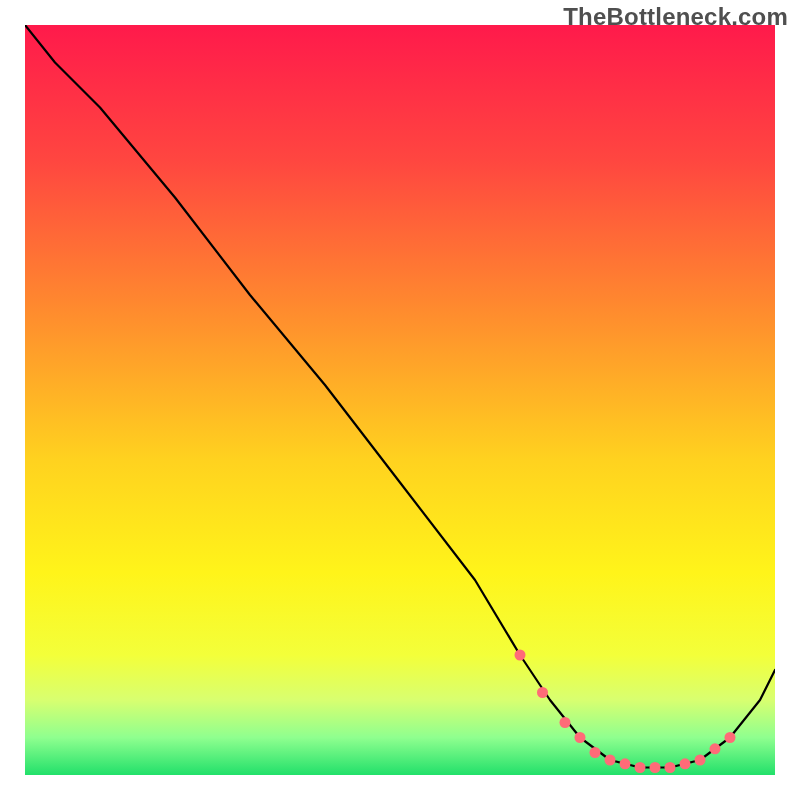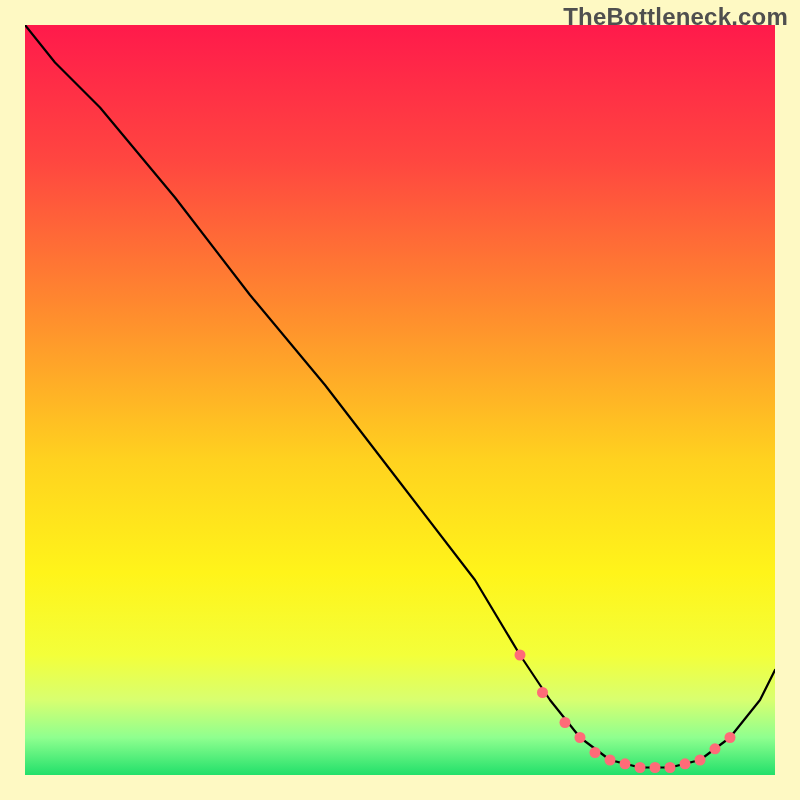--- a/index.html
+++ b/index.html
@@ -8,21 +8,21 @@
     width: 800px;
     height: 800px;
     background: #000;
     overflow: hidden;
     font-family: Arial, Helvetica, sans-serif;
   }
   .frame {
     position: relative;
     width: 800px;
     height: 800px;
-    background: #fef9c3;
+    background: #ffffff;
   }
   .watermark {
     position: absolute;
     top: 3px;
     right: 12px;
     color: #4f4f4f;
     font-size: 24px;
     font-weight: 600;
     letter-spacing: 0.2px;
     z-index: 10;

